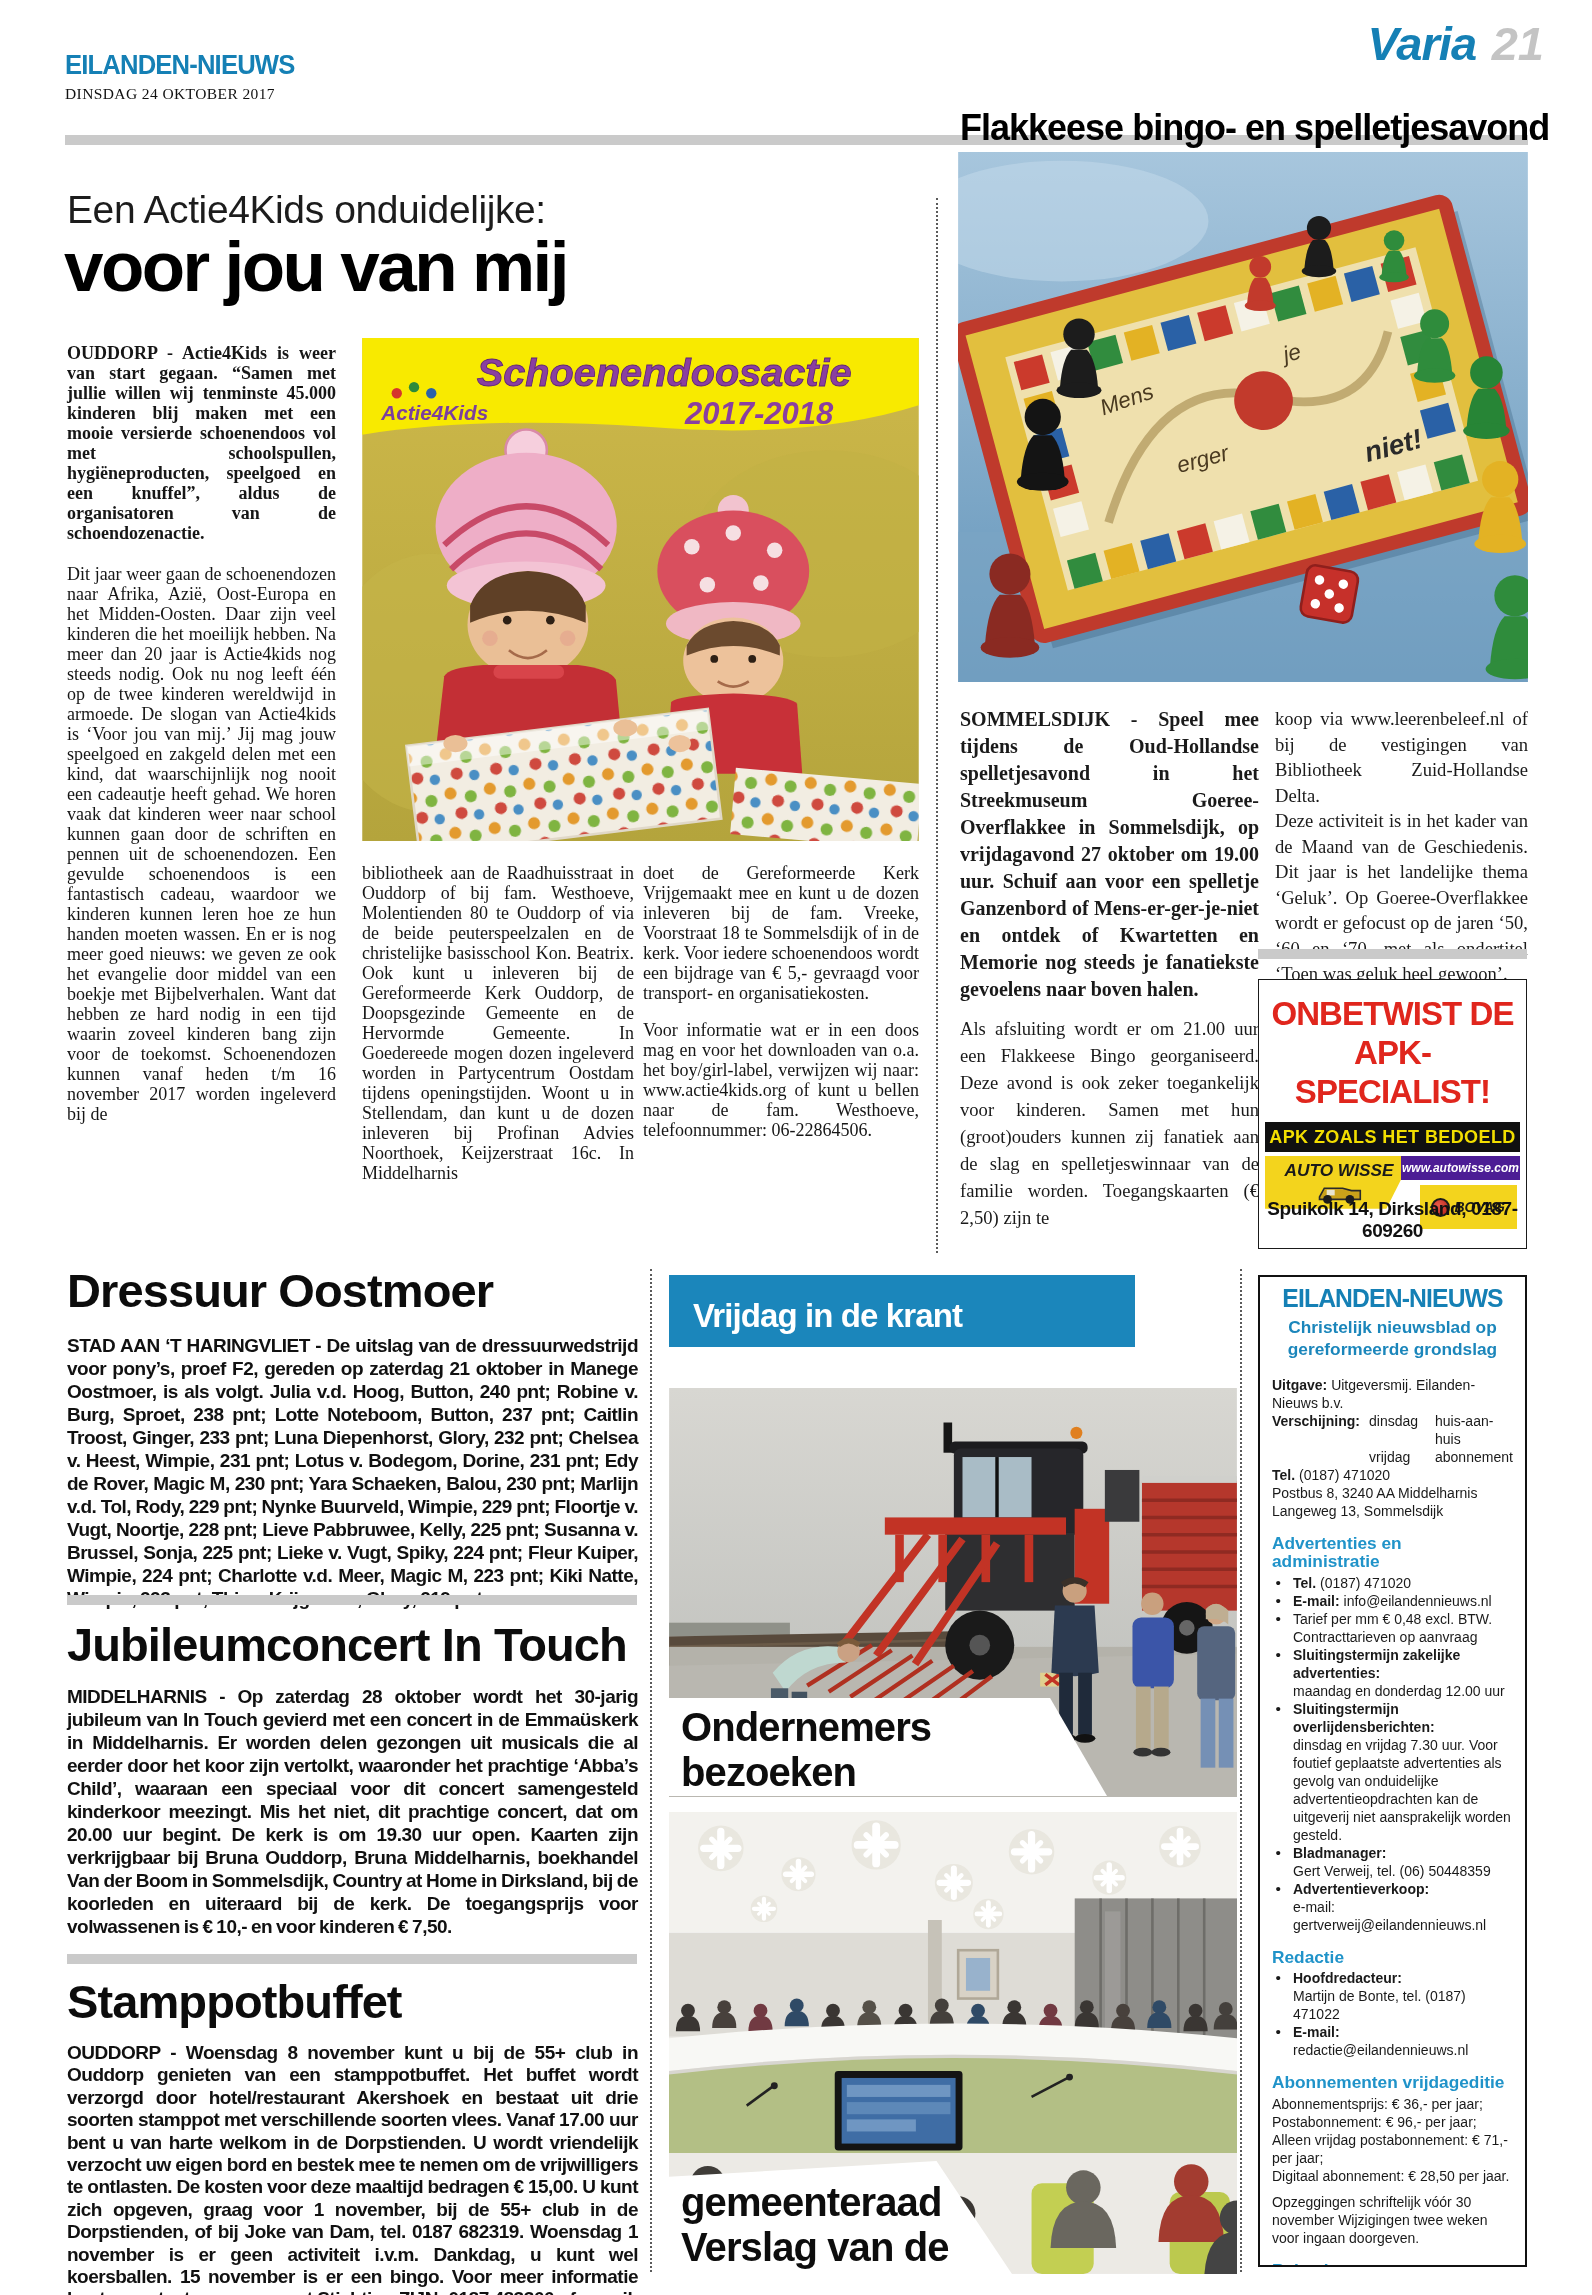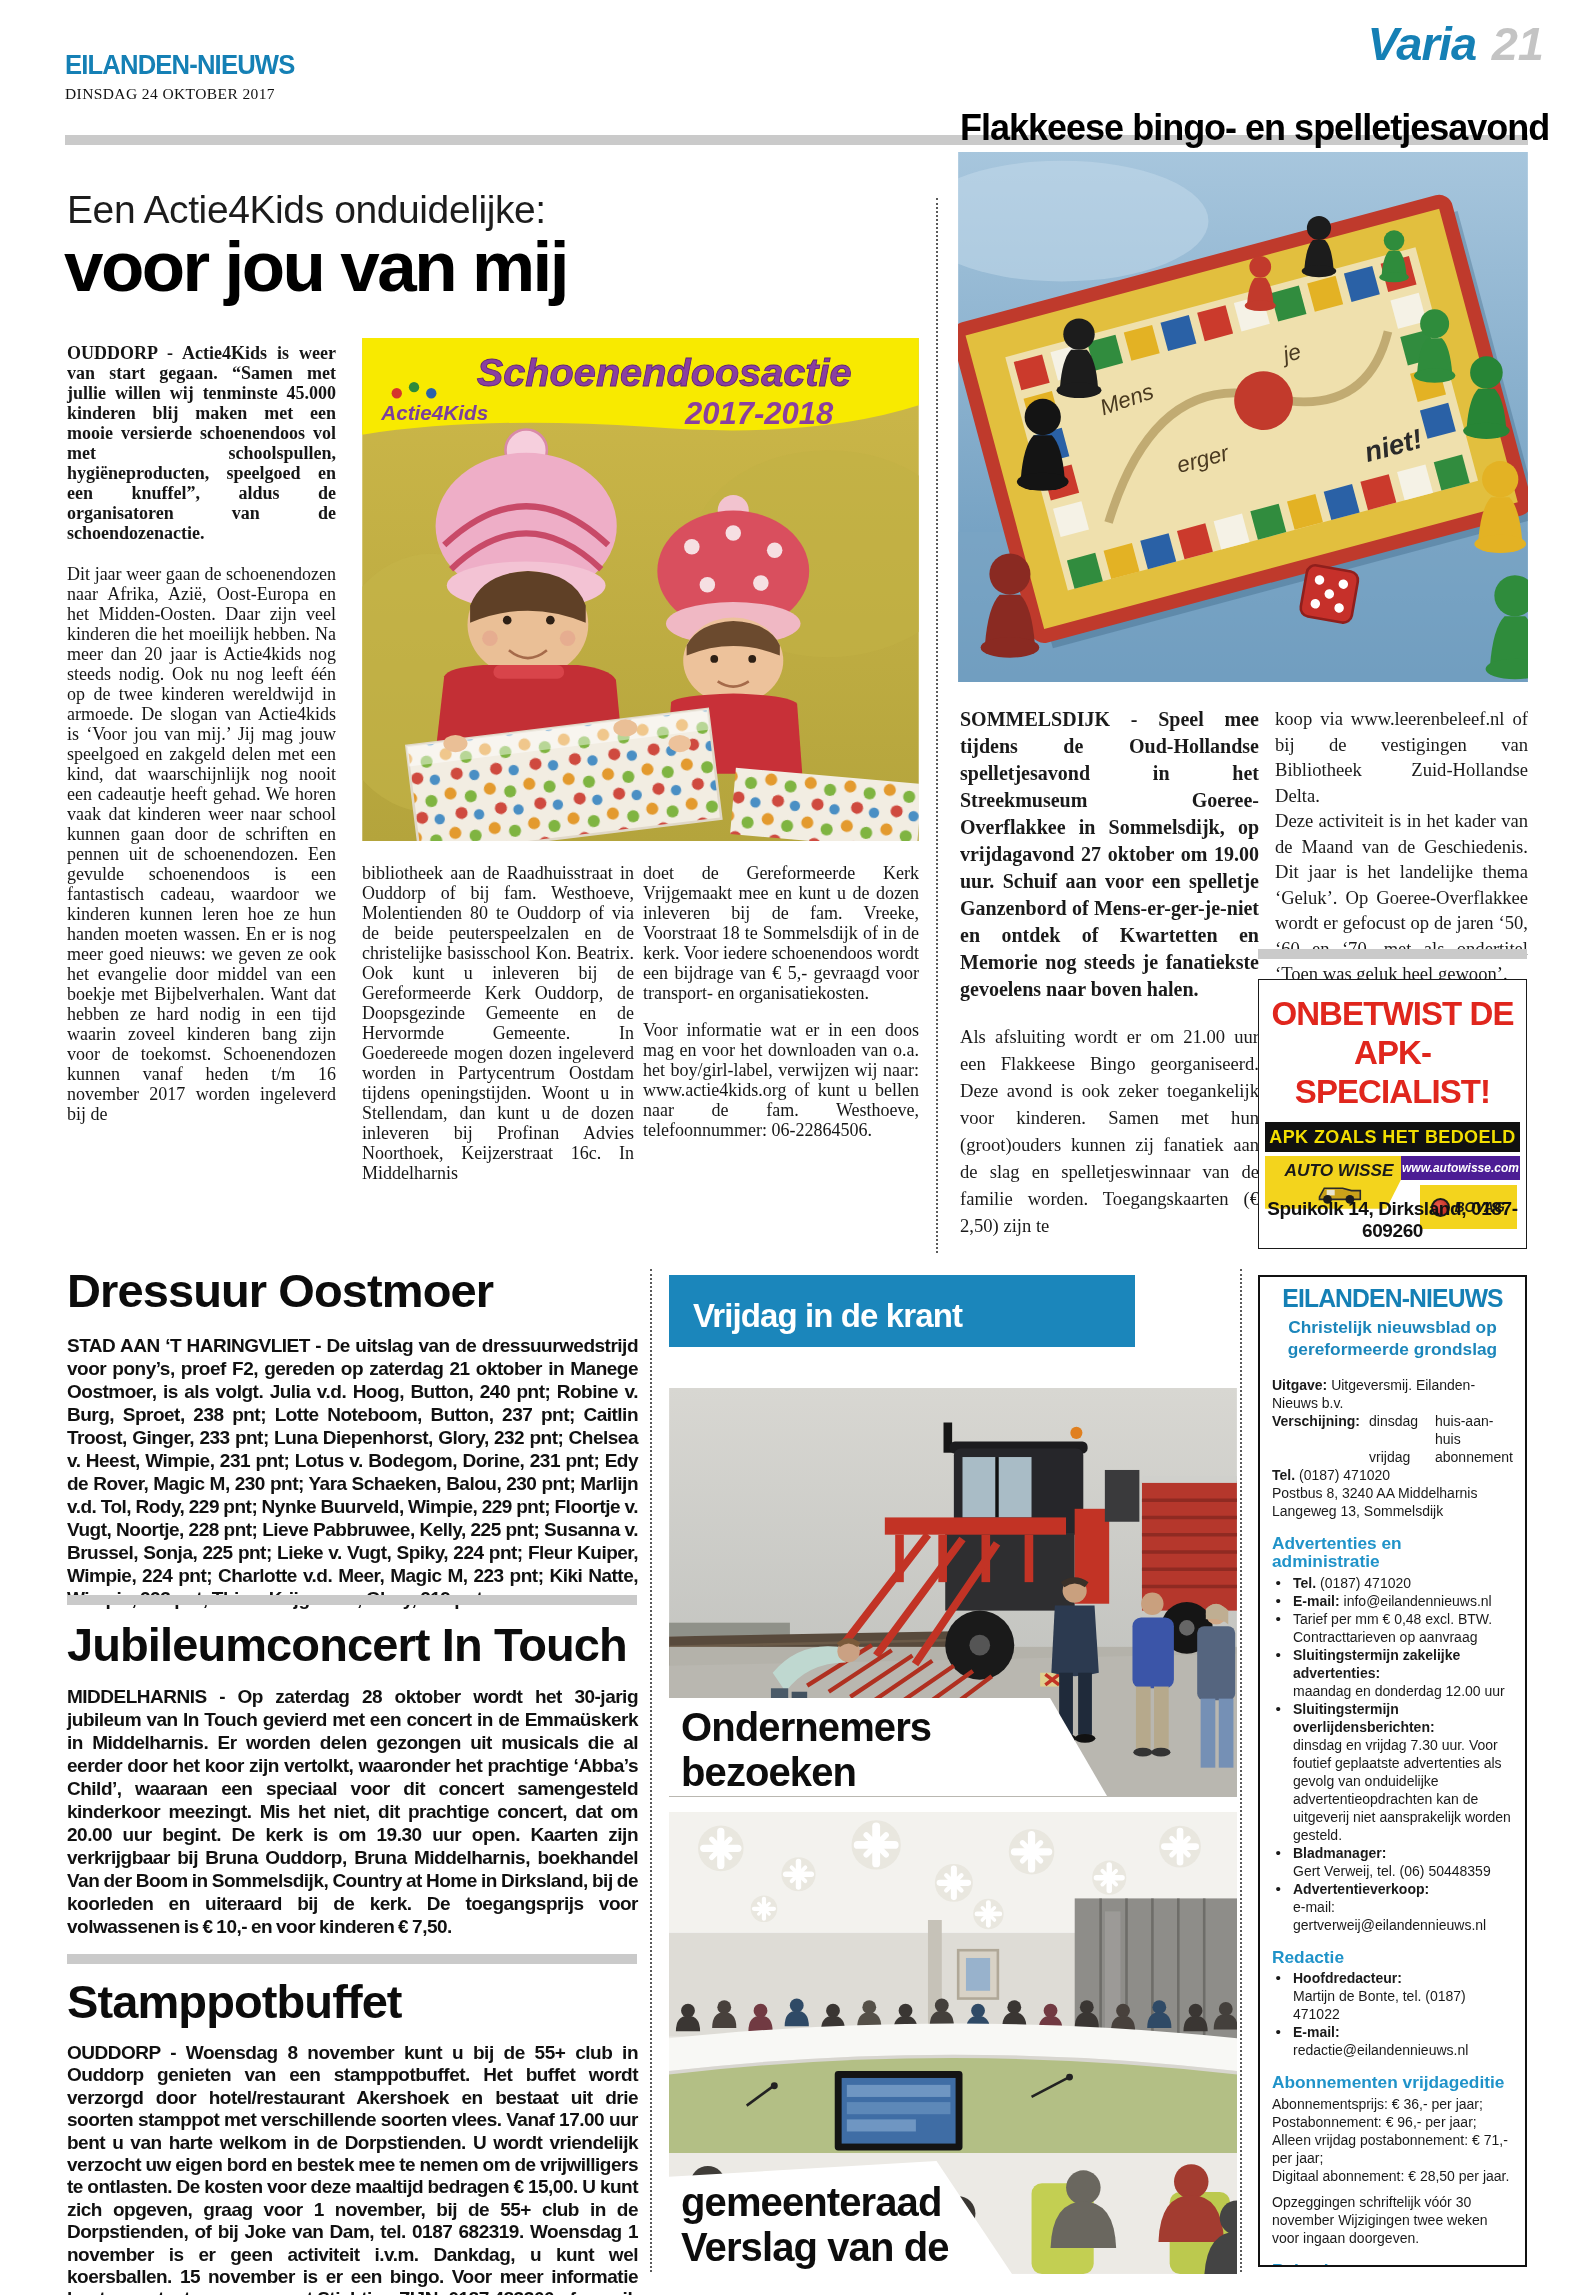--- a/index.html
+++ b/index.html
@@ -28,21 +28,21 @@
   .serifcol{font-family:"Liberation Serif",serif;font-size:18px;line-height:20px;text-align:justify;color:#161616;}
   #a1-col1{left:67px;top:343px;width:269px;}
   #a1-col1 .intro{font-weight:700;margin-bottom:21px;}
   #a1-col2{left:362px;top:863px;width:272px;}
   #a1-col3{left:643px;top:863px;width:276px;}
   #a1-col3 .p2{margin-top:17.3px;}
   
   #a2-headline{left:960px;top:107px;font-size:36px;font-weight:800;letter-spacing:-1px;color:#000;}
   #a2-col1{left:960px;top:706px;width:299px;}
   #a2-col1 .intro{font-family:"Liberation Serif",serif;font-weight:700;font-size:20px;line-height:27px;text-align:justify;}
-  #a2-col1 .p2{font-family:"Liberation Serif",serif;font-size:18.6px;line-height:27px;text-align:justify;margin-top:20px;}
+  #a2-col1 .p2{font-family:"Liberation Serif",serif;font-size:18.6px;line-height:27px;text-align:justify;margin-top:12px;}
   #a2-col2{left:1275px;top:706px;width:253px;font-family:"Liberation Serif",serif;font-size:18.6px;
            line-height:25.5px;text-align:justify;white-space:pre-line;}
   
   .photo{display:block;}
   #photo1{left:362px;top:338px;}
   #photo2{left:958px;top:152px;}
   #photo3{left:669px;top:1388px;}
   #photo4{left:669px;top:1812px;}
   
   .subhead{font-size:47px;font-weight:900;letter-spacing:-0.9px;color:#0c0c0c;}

